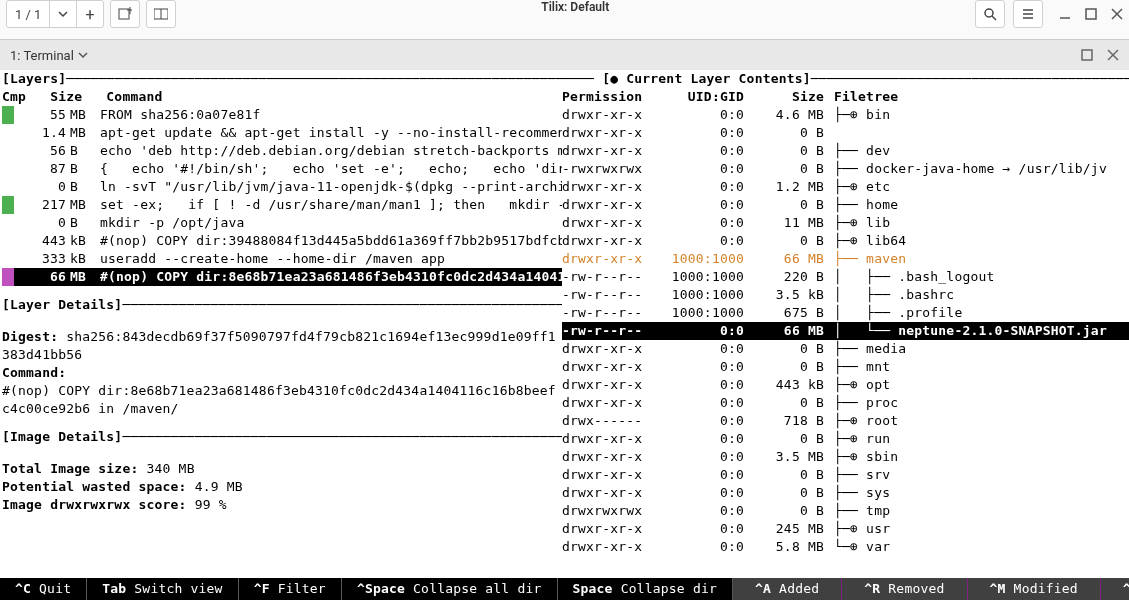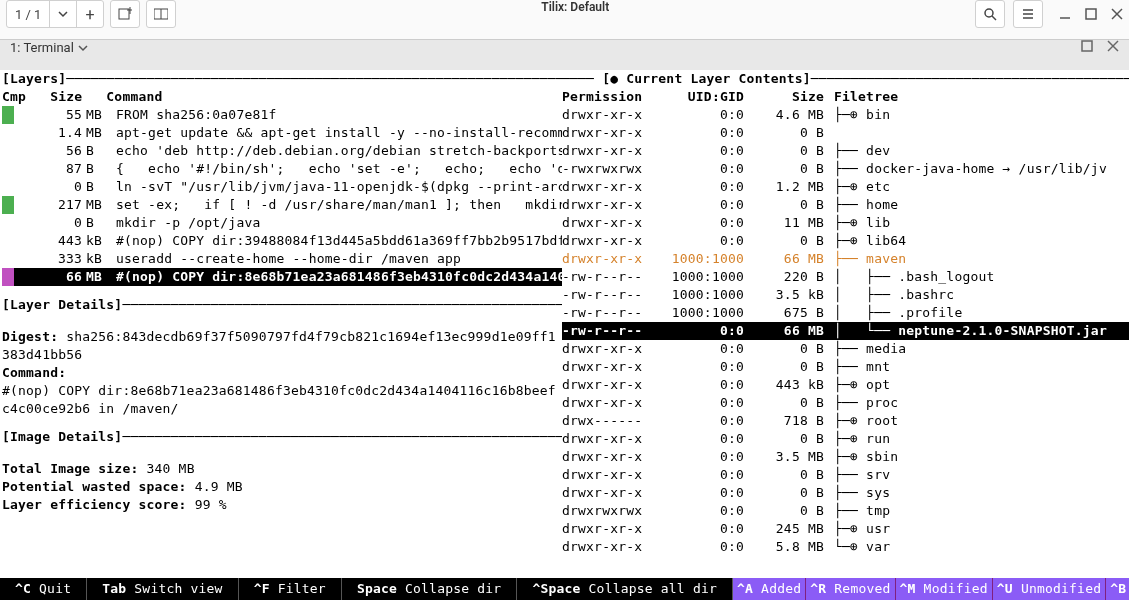--- a/index.html
+++ b/index.html
@@ -54,21 +54,21 @@
     font-size: 12px;
     color: #333;
   }
   .tb-right { display: flex; gap: 8px; align-items: center; }
   .win-ctrl { display: flex; gap: 14px; margin-left: 8px; color: #555; }
   .win-ctrl span { cursor: pointer; }
 
   
   .tabbar {
     display: flex;
-    align-items: flex-start;
+    align-items: center;
     justify-content: space-between;
     height: 30px;
     background: #e8e8e8;
     padding: 0 10px;
     font-size: 13px;
     color: #333;
   }
   .tabbar .left { display: flex; align-items: center; gap: 4px; }
   .tabbar .right { display: flex; gap: 14px; color: #666; }
   .tabbar .right span { cursor: pointer; }
@@ -89,21 +89,21 @@
   .left-pane { width: 562px; overflow: hidden; }
   .right-pane { flex: 1; overflow: hidden; }
 
   .hdr { font-weight: bold; white-space: pre; }
   .row {
     white-space: pre;
     display: flex;
     height: 18px;
   }
   .row .mark { width: 12px; display:inline-block; }
-  .row .size { width: 52px; text-align: right; display:inline-block;margin-left:16px; }
+  .row .size { width: 52px; text-align: right; display:inline-block; }
   .row .unit { width: 28px; display:inline-block; text-align:left; padding-left:4px;}
   .row .cmd { flex: 1; padding-left: 6px; overflow: hidden; }
   .mark.green { background: #4caf50; }
   .mark.magenta { background: #c050c0; }
   .row.sel { background: #000; color: #fff; font-weight: bold; }
 
   .section { margin-top: 10px; }
   .left-pad { padding-left: 2px; }
 
   
@@ -125,21 +125,21 @@
     background: #000;
     color: #fff;
     display: flex;
     font-family: "DejaVu Sans Mono", monospace;
     font-size: 13px;
     line-height: 22px;
     overflow: hidden;
   }
   .bottom .bk { padding: 0 15px; border-right: 1px solid #555; white-space: nowrap;}
   .bottom .bk b { font-weight: bold; }
-  .bottom .mkey { background: #8b5cf6; color: #fff; padding: 0 4px; border-right:1px solid #802080; white-space:nowrap;}
+  .bottom .mkey { background: #404040; color: #fff; padding: 0 22px; border-right:1px solid #802080; white-space:nowrap;}
   .bottom .mkey b { font-weight: bold; }
 
   svg { display: block; }
 </style>
 </head>
 <body>
 
 <div class="titlebar">
   <div class="tb-group">
     <div class="tb-seg">1 / 1</div>
@@ -243,21 +243,21 @@
       <div class="section hdr"><span>[Layer Details]</span>────────────────────────────────────────────────────────────</div>
       <div style="height:14px;"></div>
       <div style="white-space:pre-wrap;word-break:break-all;"><b>Digest:</b> <span>sha256:843decdb69f37f5090797fd4f79cb821c1694ef13ec999d1e09ff1383d41bb56</span></div>
       <div><b>Command:</b></div>
       <div style="white-space:pre-wrap;word-break:break-all;">#(nop) COPY dir:8e68b71ea23a681486f3eb4310fc0dc2d434a1404116c16b8beefc4c00ce92b6 in /maven/</div>
 
       <div class="section hdr"><span>[Image Details]</span>────────────────────────────────────────────────────────────</div>
       <div style="height:14px;"></div>
       <div><b>Total Image size:</b> <span>340 MB</span></div>
       <div><b>Potential wasted space:</b> <span>4.9 MB</span></div>
-      <div><b>Layer efficiency score:</b> <span>99 %</span></div>
+      <div><b>Image drwxrwxrwx score:</b> <span>99 %</span></div>
     </div>
 
     <div class="right-pane">
       <div class="hdr">──── <span>[● Current Layer Contents]</span>──────────────────────────────────────────────</div>
       <div class="r-row hdr">
         <span class="perm">Permission</span>
         <span class="ugid">UID:GID</span>
         <span class="rsz">Size</span>
         <span class="tree">Filetree</span>
       </div>
@@ -290,22 +290,22 @@
         </div>
     </div>
 
   </div>
 
   <div class="bottom">
     <div id="bkeys" style="display:flex;">
         <div class="bk"><b>^C</b> Quit</div>
         <div class="bk"><b>Tab</b> Switch view</div>
         <div class="bk"><b>^F</b> Filter</div>
+        <div class="bk"><b>^Space</b> Collapse all dir</div>
         <div class="bk"><b>Space</b> Collapse dir</div>
-        <div class="bk"><b>^Space</b> Collapse all dir</div>
       </div>
     <div id="bleg" style="display:flex;flex:1;">
         <div class="mkey"><b>^A</b> Added</div>
         <div class="mkey"><b>^R</b> Removed</div>
         <div class="mkey"><b>^M</b> Modified</div>
         <div class="mkey"><b>^U</b> Unmodified</div>
         <div class="mkey"><b>^B</b> Attr</div>
       </div>
   </div>
 </div>

